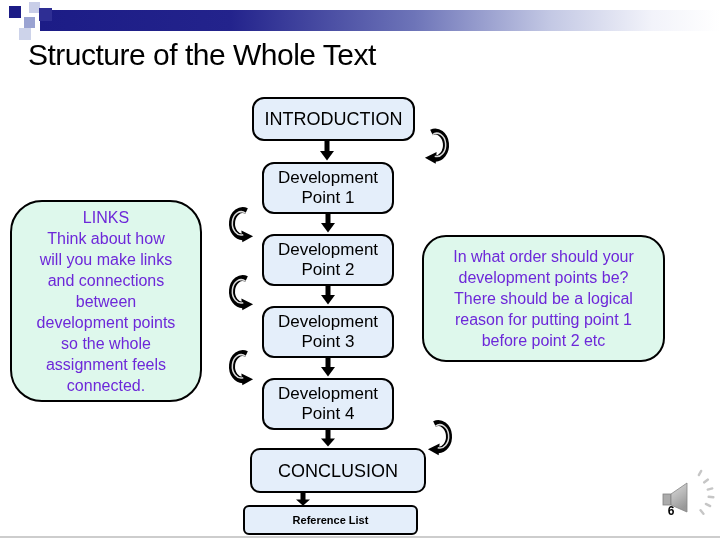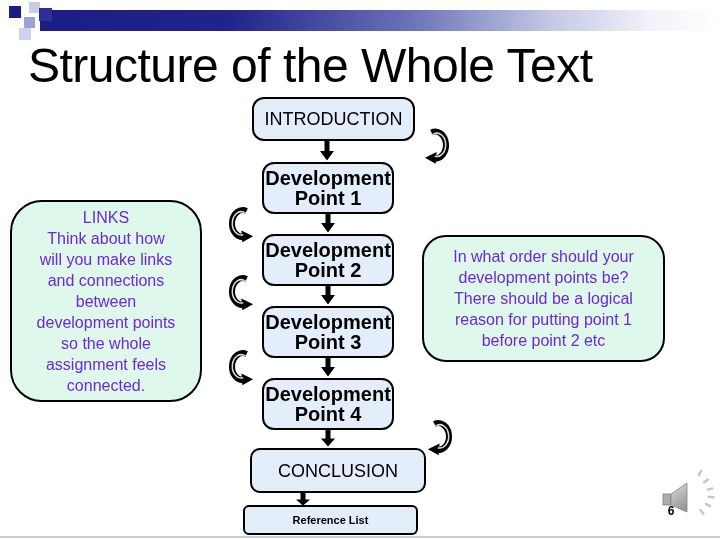--- a/index.html
+++ b/index.html
@@ -19,35 +19,34 @@
   }
   .sq { position: absolute; }
   .sq1 { left: 9px;  top: 6px;  width: 12px; height: 12px; background: #1c1c86; }
   .sq2 { left: 29px; top: 2px;  width: 11px; height: 11px; background: #c9cee8; }
   .sq3 { left: 39px; top: 8px;  width: 13px; height: 13px; background: #2e2e94; }
   .sq4 { left: 24px; top: 17px; width: 11px; height: 11px; background: #9aa3d2; }
   .sq5 { left: 19px; top: 28px; width: 12px; height: 12px; background: #cdd3ea; }
 
   .title {
     left: 28px; top: 38px; width: 600px;
-    font-size: 48px; font-weight: 400; color: #000;
+    font-size: 30px; font-weight: 400; color: #000;
     letter-spacing: -0.5px;
   }
 
   
   .node {
     background: #e4eefa;
     border: 2.5px solid #000;
     border-radius: 12px;
     display: flex; align-items: center; justify-content: center;
     text-align: center;
-    font-size: 20px; line-height: 20px;
+    font-size: 17px; line-height: 20px;
     white-space: pre-line;
     color: #000;
-    font-weight: bold;
   }
   .node.heading { font-weight: normal; font-size: 18px; margin-left: 8px; }
   .intro      { left: 244px; top: 97px;  width: 163px; height: 44px; }
   .dev        { left: 262px; width: 132px; height: 52px; }
   .conclusion { left: 242px; top: 448px; width: 176px; height: 45px; border-radius: 10px; }
   .reference  { left: 243px; top: 505px; width: 175px; height: 30px; border-radius: 6px; font-weight: bold; font-size: 11px; }
 
   
   .note {
     background: #def8ec;

